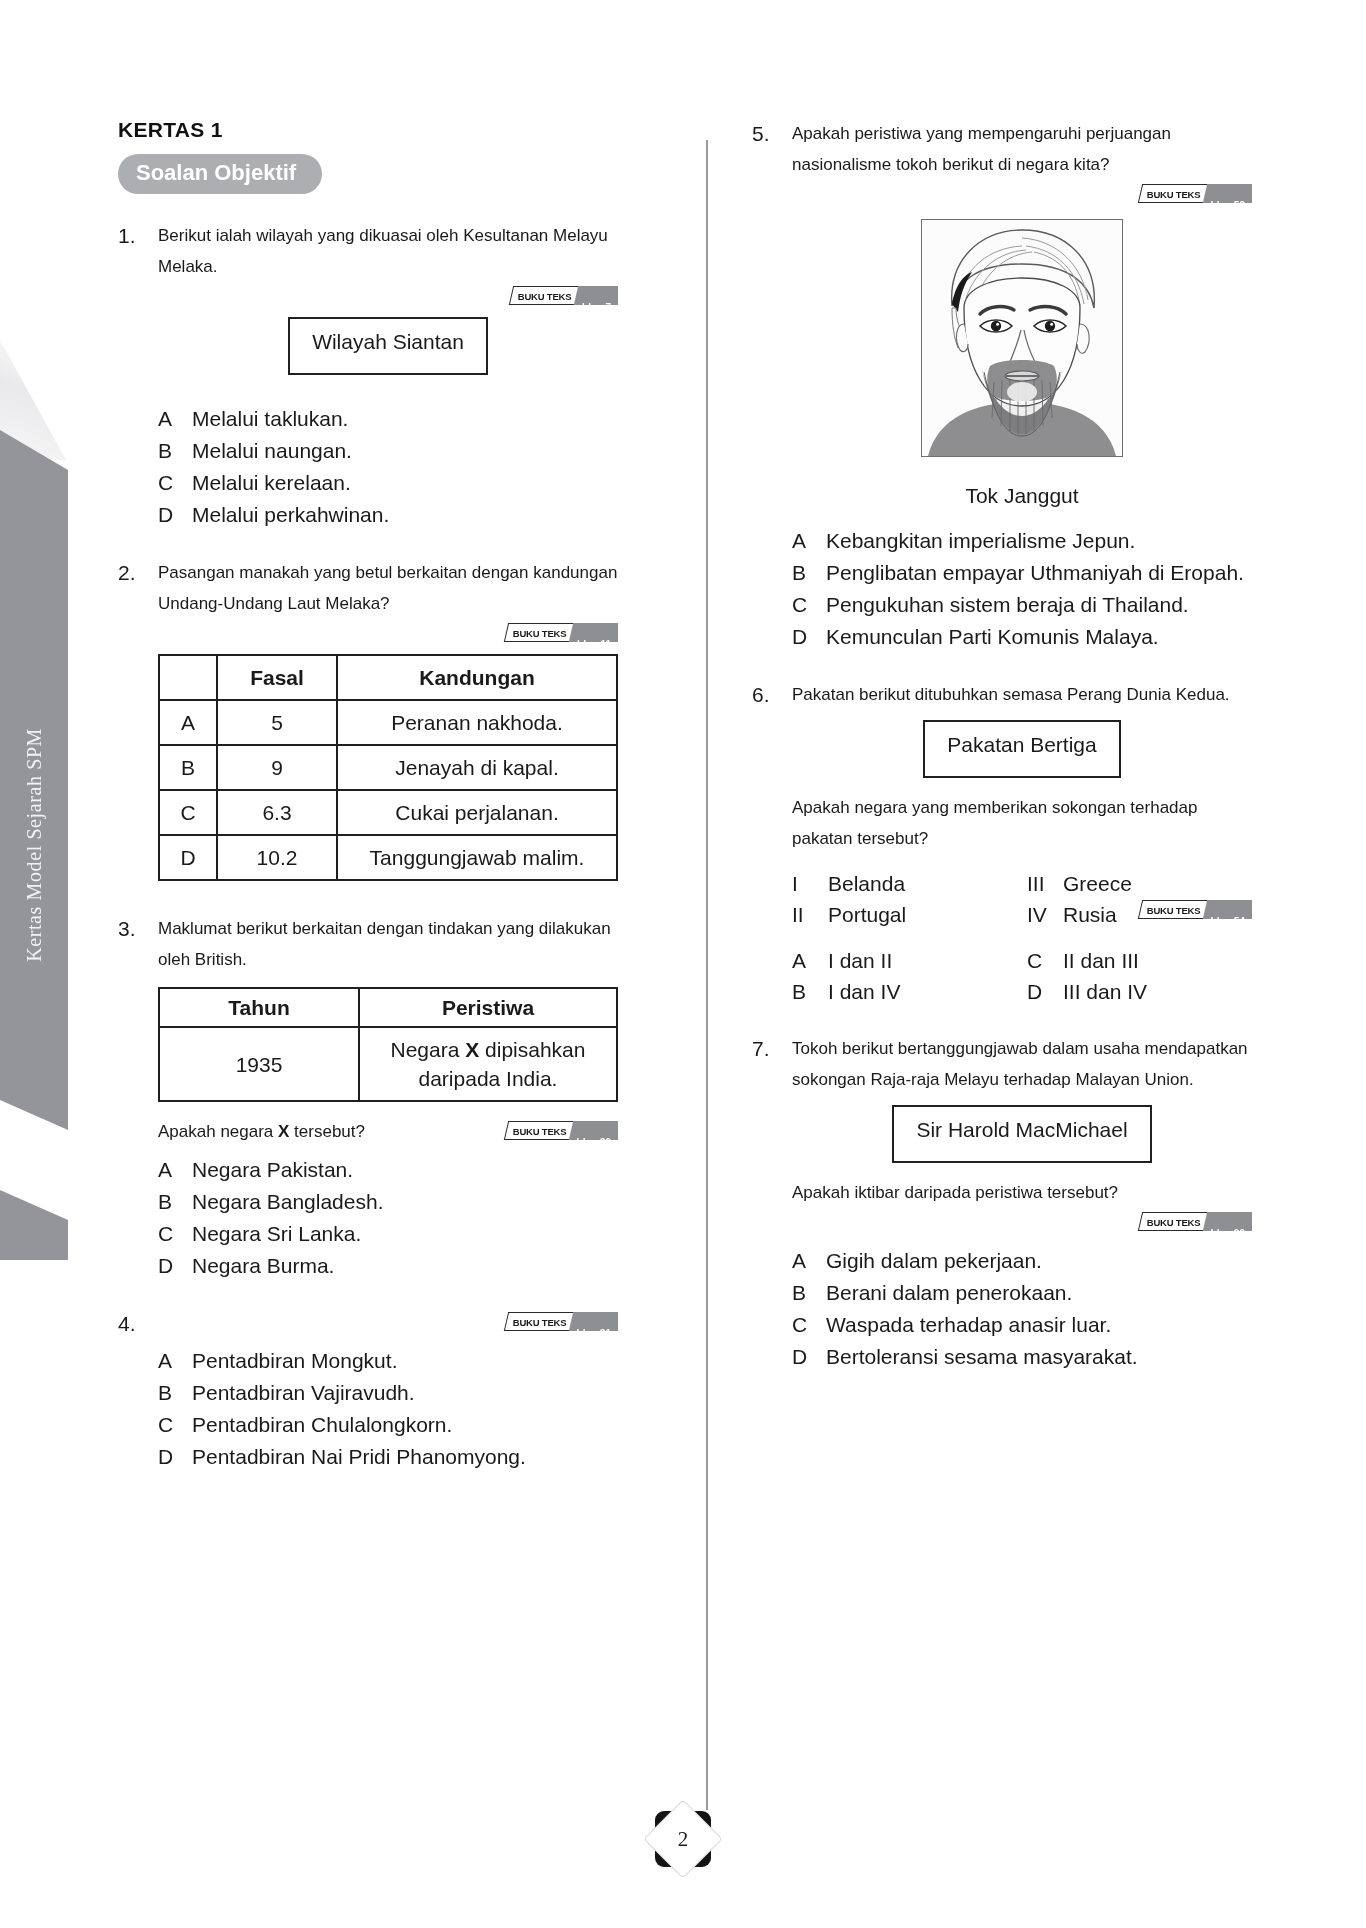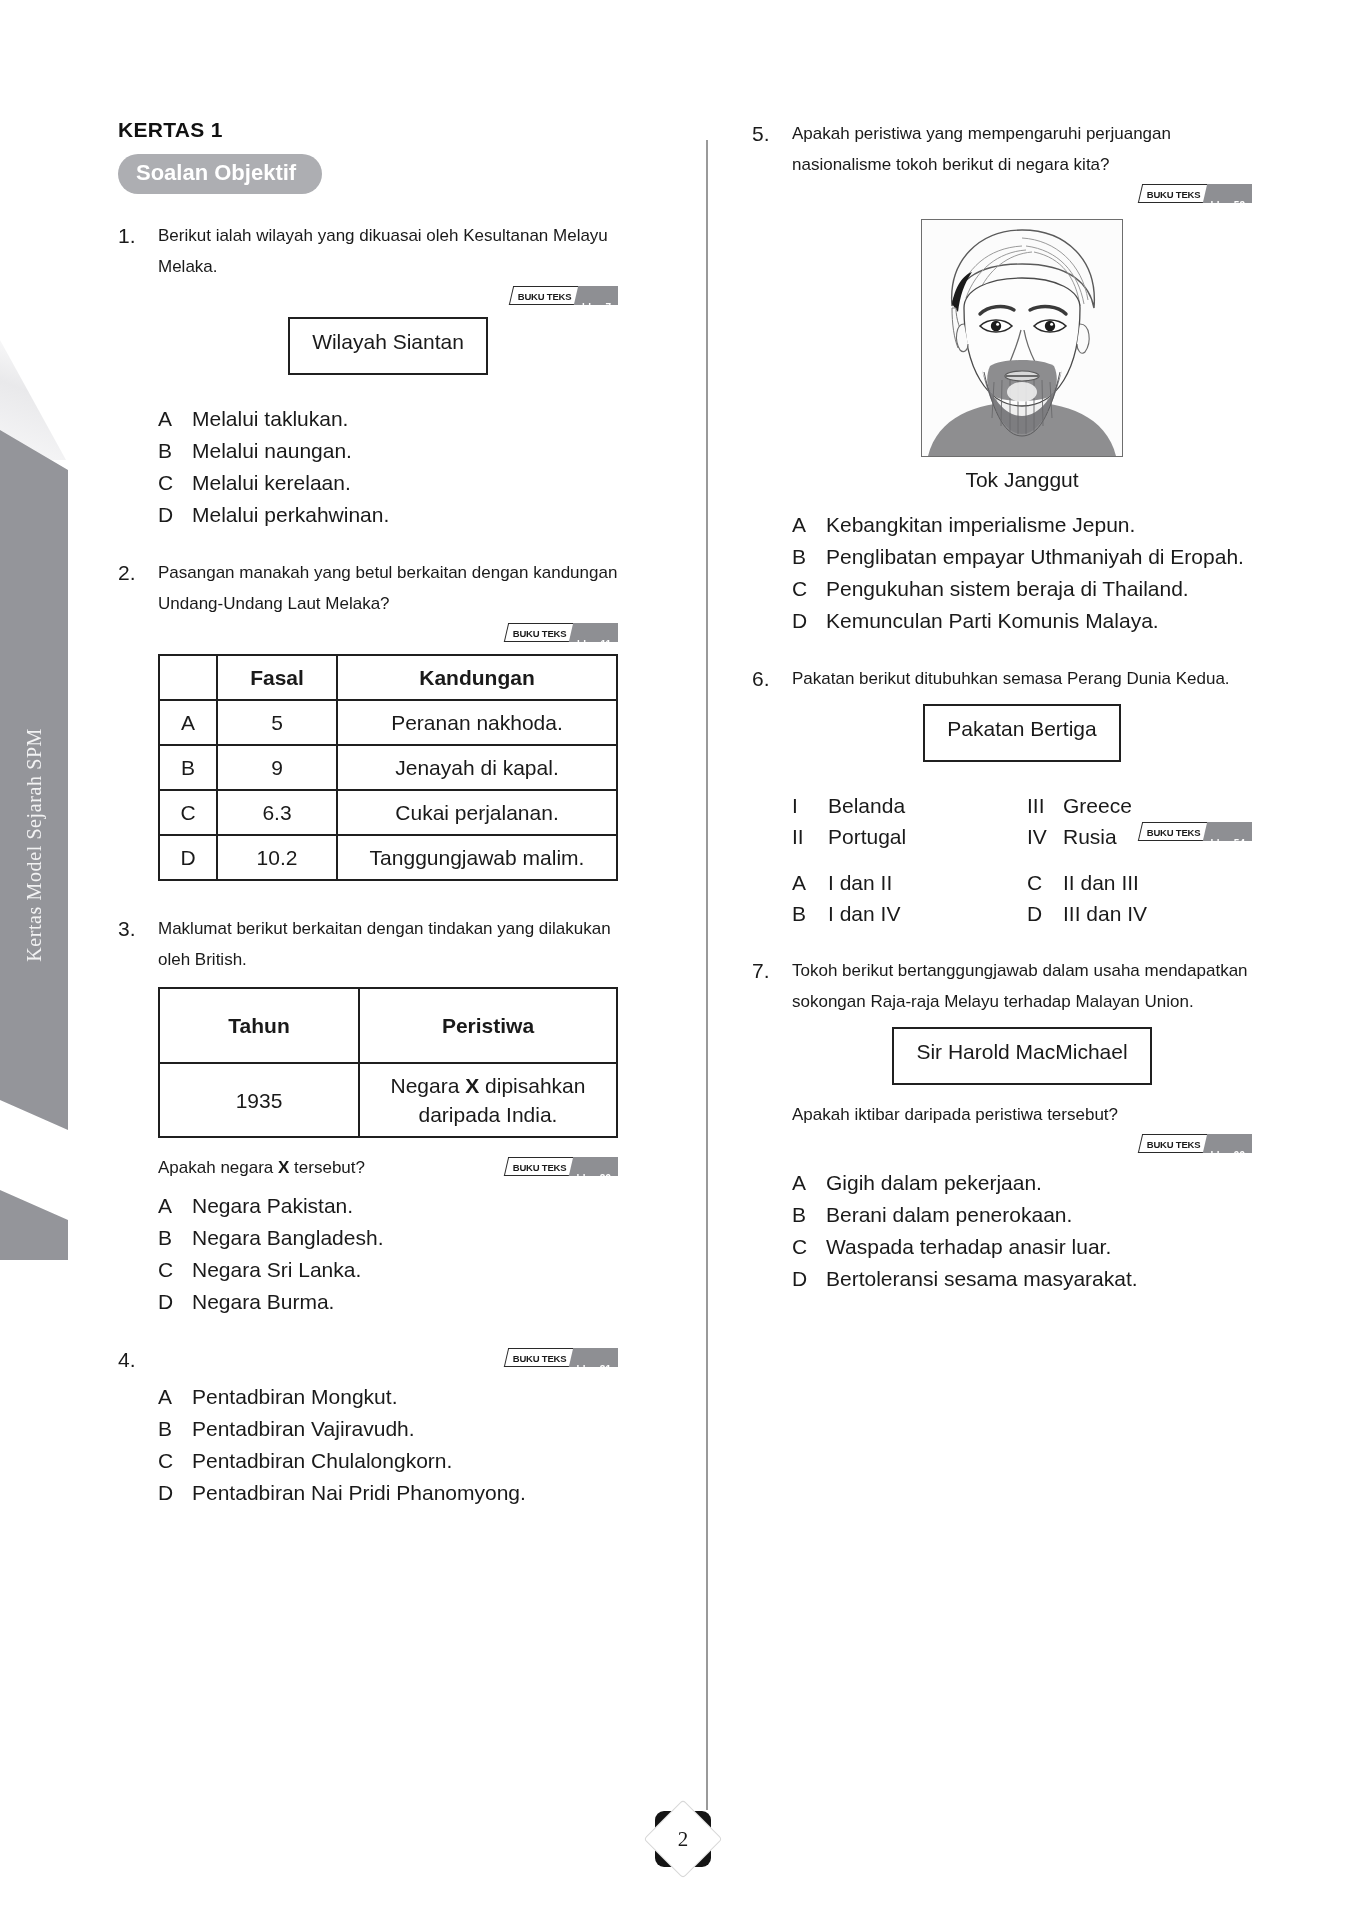--- a/index.html
+++ b/index.html
@@ -212,40 +212,40 @@
     text-align: center;
     font-weight: normal;
     line-height: 29px;
   }
   table.qtable th { font-weight: bold; }
   table.qtable .col-key { width: 58px; }
   table.qtable .col-fasal { width: 120px; }
   table.qtable td.cell-left { text-align: center; }
 
   table.t-tahun { width: 460px; }
-  table.t-tahun th { padding: 22px 8px; }
+  table.t-tahun th { padding: 4px 8px; }
   table.t-tahun td { vertical-align: middle; }
 
   
   .figure {
     margin: 16px 0 6px 0;
     text-align: center;
   }
   .portrait-frame {
     display: inline-block;
     width: 202px;
     height: 238px;
     border: 1.6px solid #6e6e6e;
     background: #fbfbfb;
     overflow: hidden;
   }
   .figure-caption {
     font-size: 21px;
     line-height: 30px;
-    margin-top: 4px;
+    margin-top: 20px;
   }
 
   
   #page-number {
     position: absolute;
     left: 50%;
     transform: translateX(-50%);
     bottom: 52px;
     width: 74px;
     height: 74px;
@@ -546,20 +546,21 @@
       </div>
     </div>
 
     <div class="question">
       <div class="q-num">6.</div>
       <div class="q-body">
         <p class="q-stem">Pakatan berikut ditubuhkan semasa Perang Dunia Kedua.</p>
         <div class="stmt-center">
           <div class="stmt-box">Pakatan Bertiga</div>
         </div>
+        <p class="q-stem">Apakah negara yang memberikan sokongan terhadap pakatan tersebut?</p>
         <div class="grid2">
           <div class="cell">
             <span class="opt-key">I</span>
             <span class="opt-text">Belanda</span>
           </div>
           <div class="cell">
             <span class="opt-key">III</span>
             <span class="opt-text">Greece</span>
           </div>
           <div class="cell">

